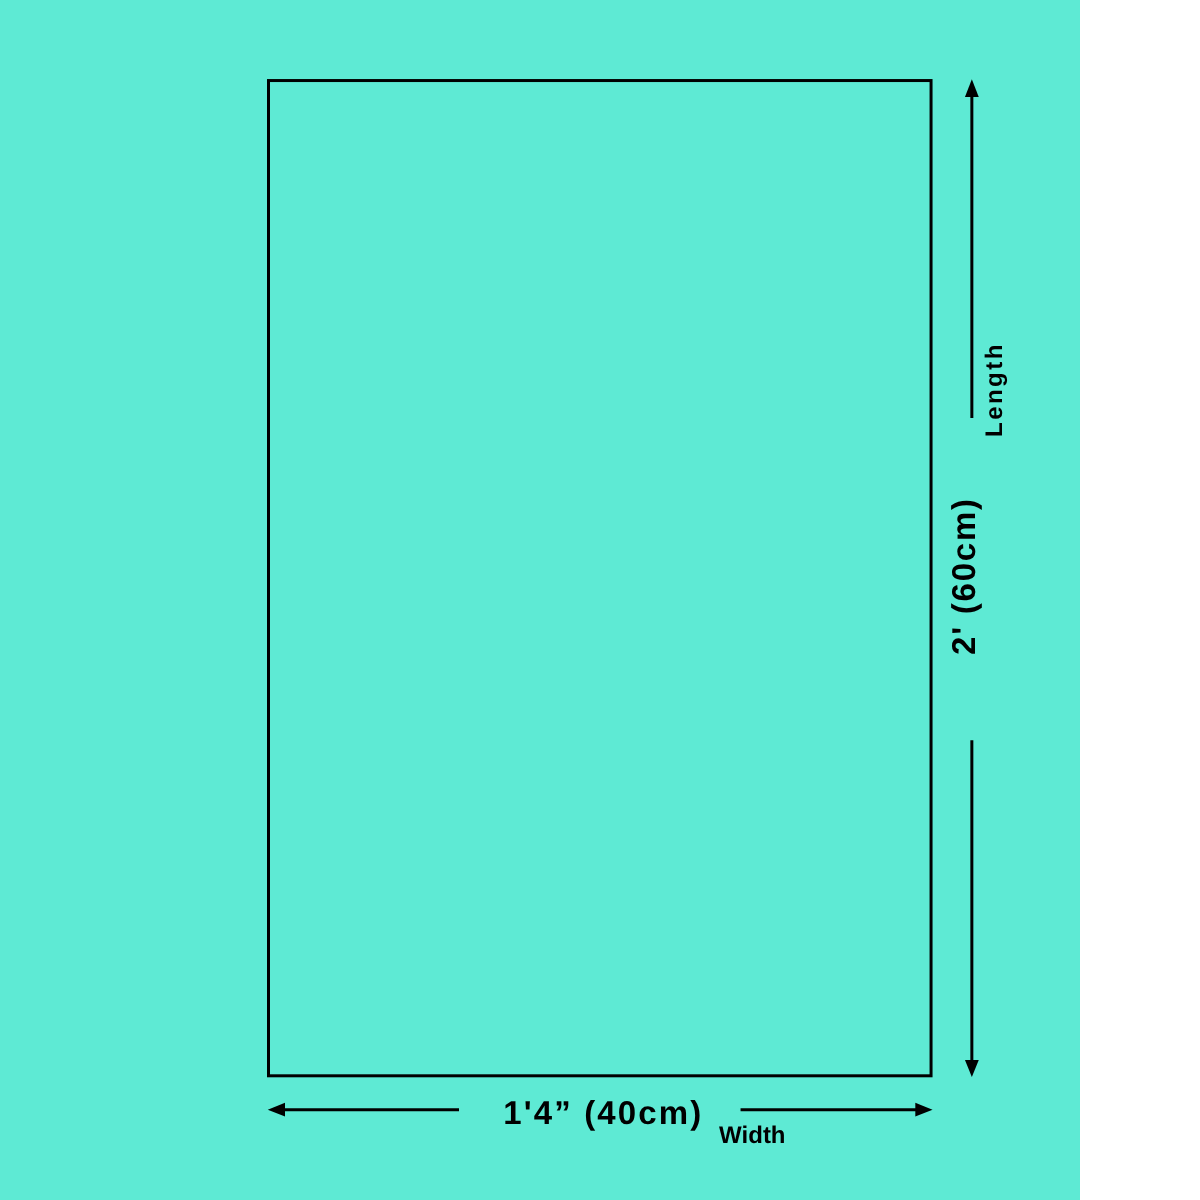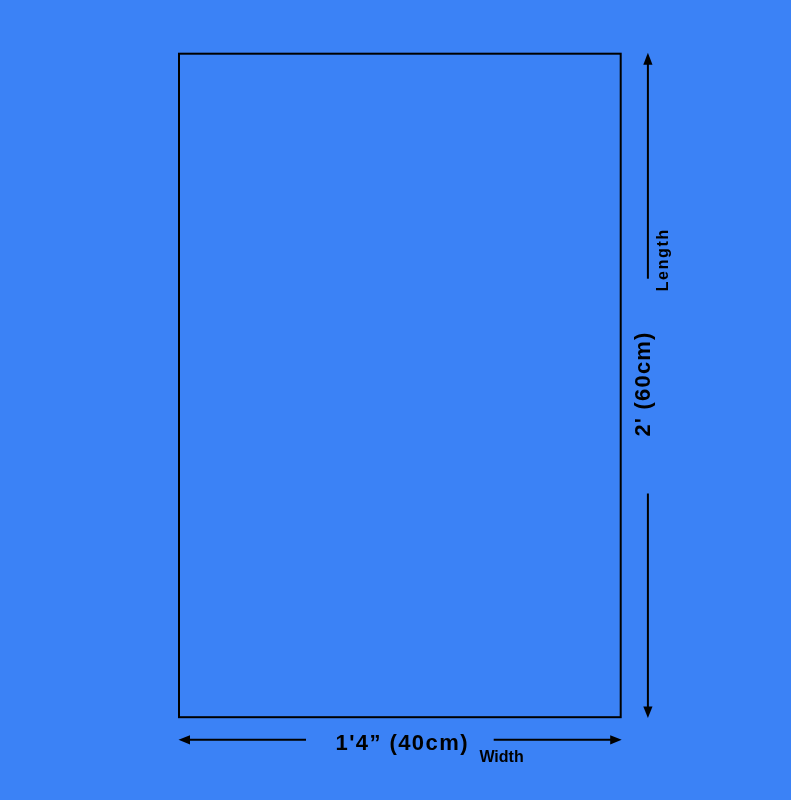--- a/index.html
+++ b/index.html
@@ -1,16 +1,16 @@
 <!DOCTYPE html>
 <html><head>
 <meta charset="utf-8">
 <style>
   html,body{margin:0;padding:0;background:#ffffff;}
-  .stage{position:relative;width:791px;height:800px;background:#3b82f6;overflow:hidden;}
+  .stage{position:relative;width:720px;height:800px;background:#5eead4;overflow:hidden;}
   svg{position:absolute;left:0;top:0;}
   text{font-family:"Liberation Sans",sans-serif;font-weight:bold;fill:#000000;}
 </style>
 </head>
 <body>
 
 <div class="stage">
 <svg width="800" height="800" viewBox="0 0 800 800">
 
   <rect x="179" y="53.7" width="441.7" height="663.5" fill="none" stroke="#000000" stroke-width="2"></rect>

